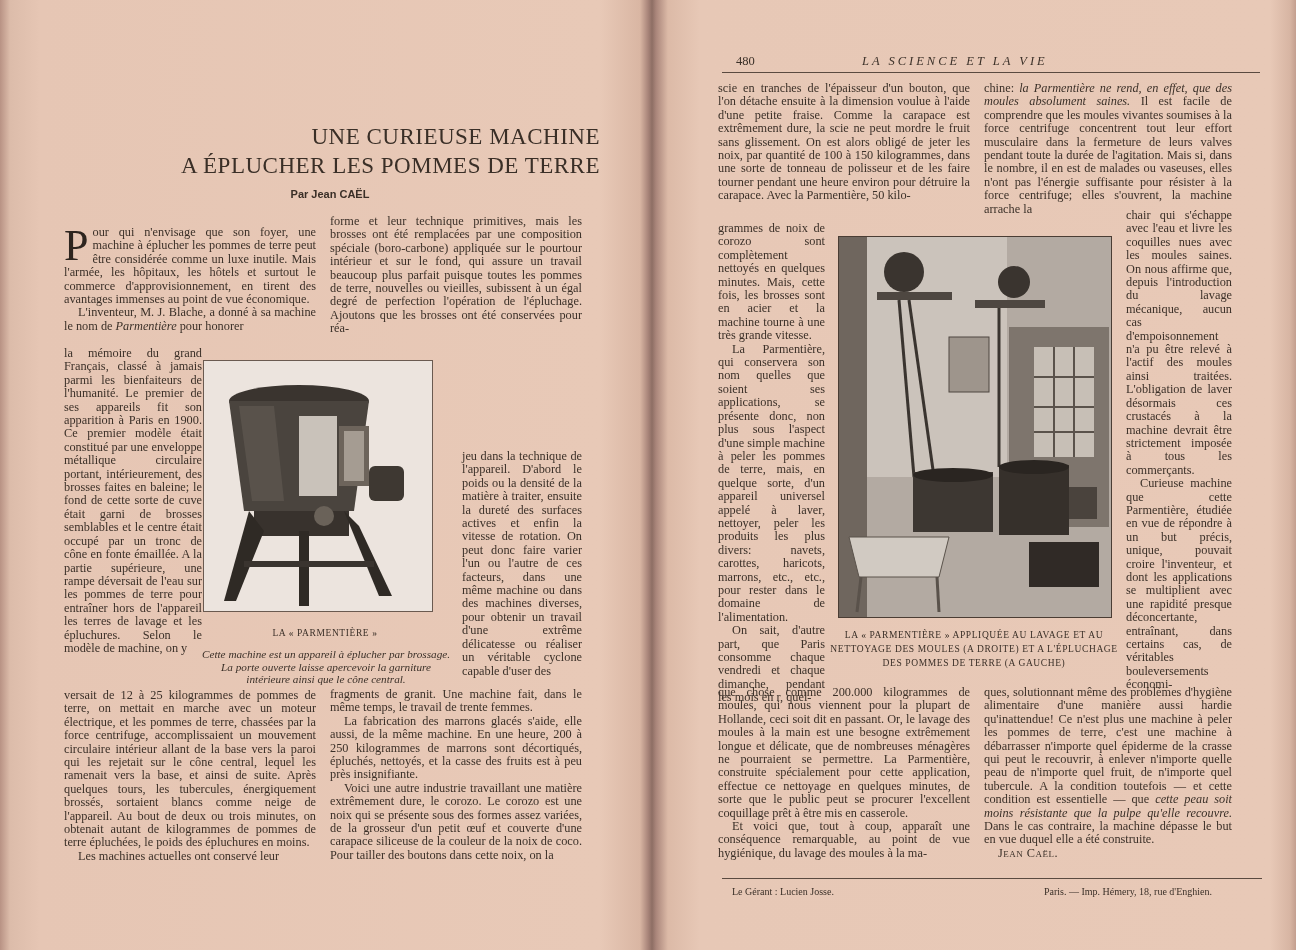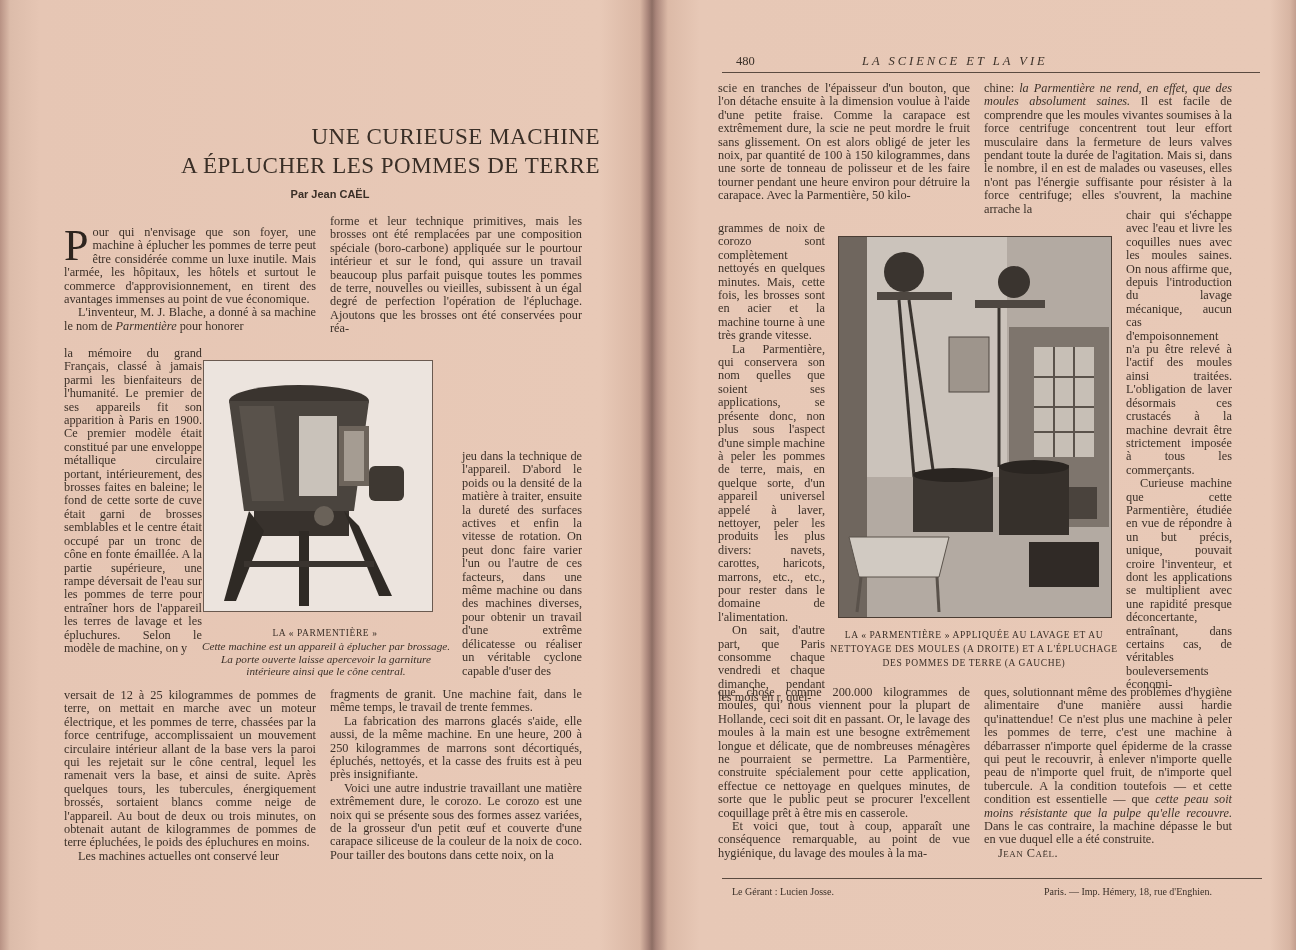--- a/index.html
+++ b/index.html
@@ -11,21 +11,21 @@
   .title{position:absolute;left:60px;width:540px;text-align:right;font-family:"Liberation Serif","DejaVu Serif",serif;font-size:23px;letter-spacing:0.5px;color:#3a2f27;line-height:29px;}
   .title1{top:122px;}
   .title2{top:151px;}
   .byline{position:absolute;left:60px;width:540px;top:188px;text-align:center;font-family:"Liberation Sans","DejaVu Sans",sans-serif;font-weight:bold;font-size:11px;color:#3a2f27;}
   .txt{position:absolute;font-family:"Liberation Serif","DejaVu Serif",serif;font-size:12.3px;line-height:13.4px;text-align:justify;color:#3b3028;hyphens:manual;}
   .txt p{margin:0;text-indent:14px;}
   .txt p.noind{text-indent:0;}
   .dropcap{float:left;font-size:44px;line-height:36px;margin:2px 4px 0 0;font-family:"Liberation Serif",serif;color:#2e251f;}
   .fig{position:absolute;border:1.5px solid #4a3d34;background:#8f8279;overflow:hidden;}
   .caption-head{position:absolute;text-align:center;font-family:"Liberation Serif",serif;font-size:9.5px;letter-spacing:0.6px;color:#3b3028;}
-  .caption-it{position:absolute;text-align:center;font-family:"Liberation Serif",serif;font-style:italic;font-size:11.2px;line-height:12.5px;color:#3b3028;}
+  .caption-it{position:absolute;text-align:center;font-family:"Liberation Serif",serif;font-style:italic;font-size:11.2px;line-height:12.5px;color:#3b3028;margin-top:8px;}
   .rhead{position:absolute;top:54px;font-family:"Liberation Serif",serif;font-size:12.5px;color:#3b3028;}
   .rule{position:absolute;height:1px;background:#5a4a40;}
   .footer{position:absolute;top:886px;font-family:"Liberation Serif",serif;font-size:10px;color:#3b3028;}
   .sig{text-align:left;font-variant:small-caps;letter-spacing:0.5px;}
 </style>
 </head>
 <body>
 
 <div class="spread">
 

